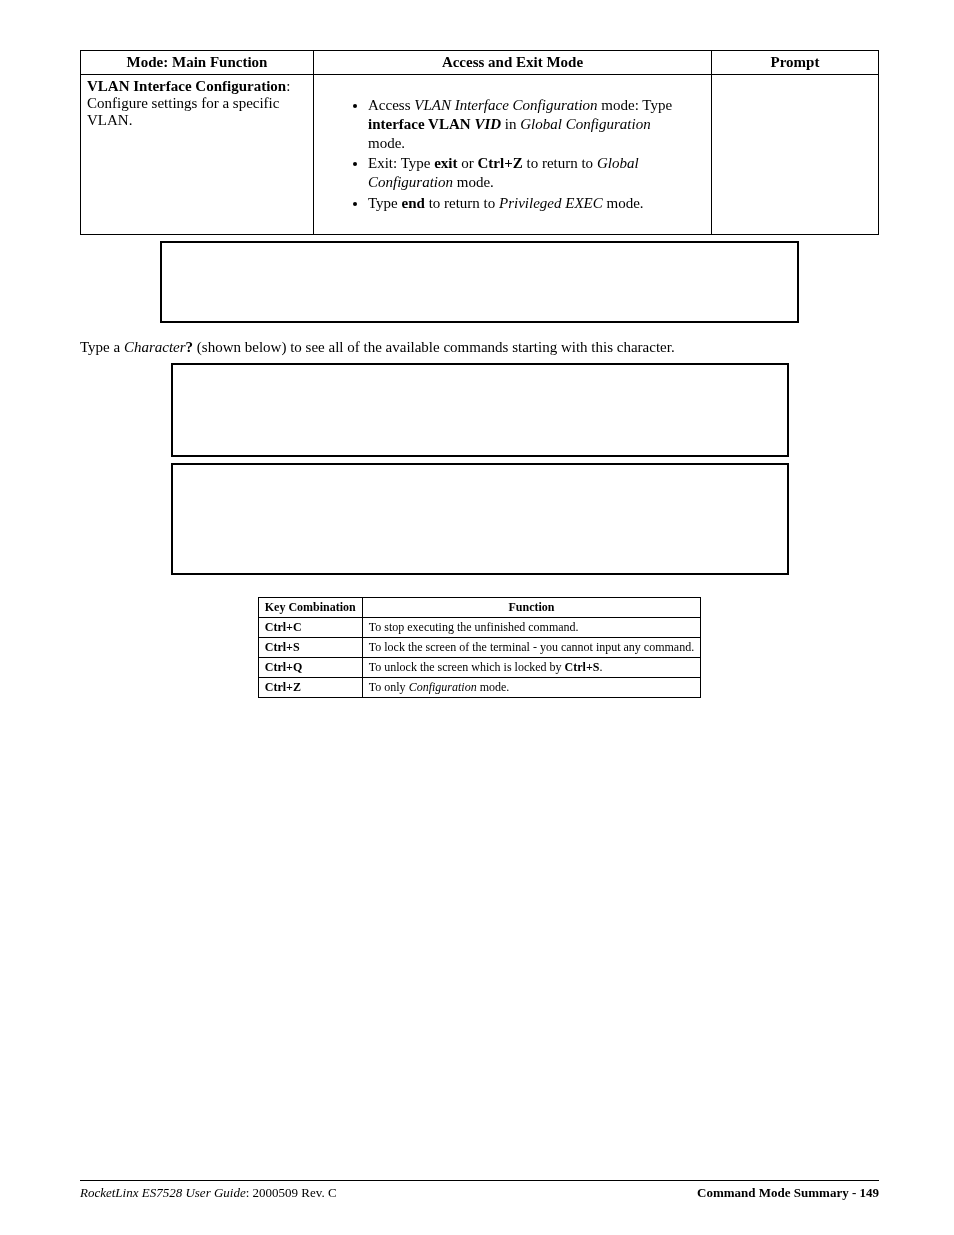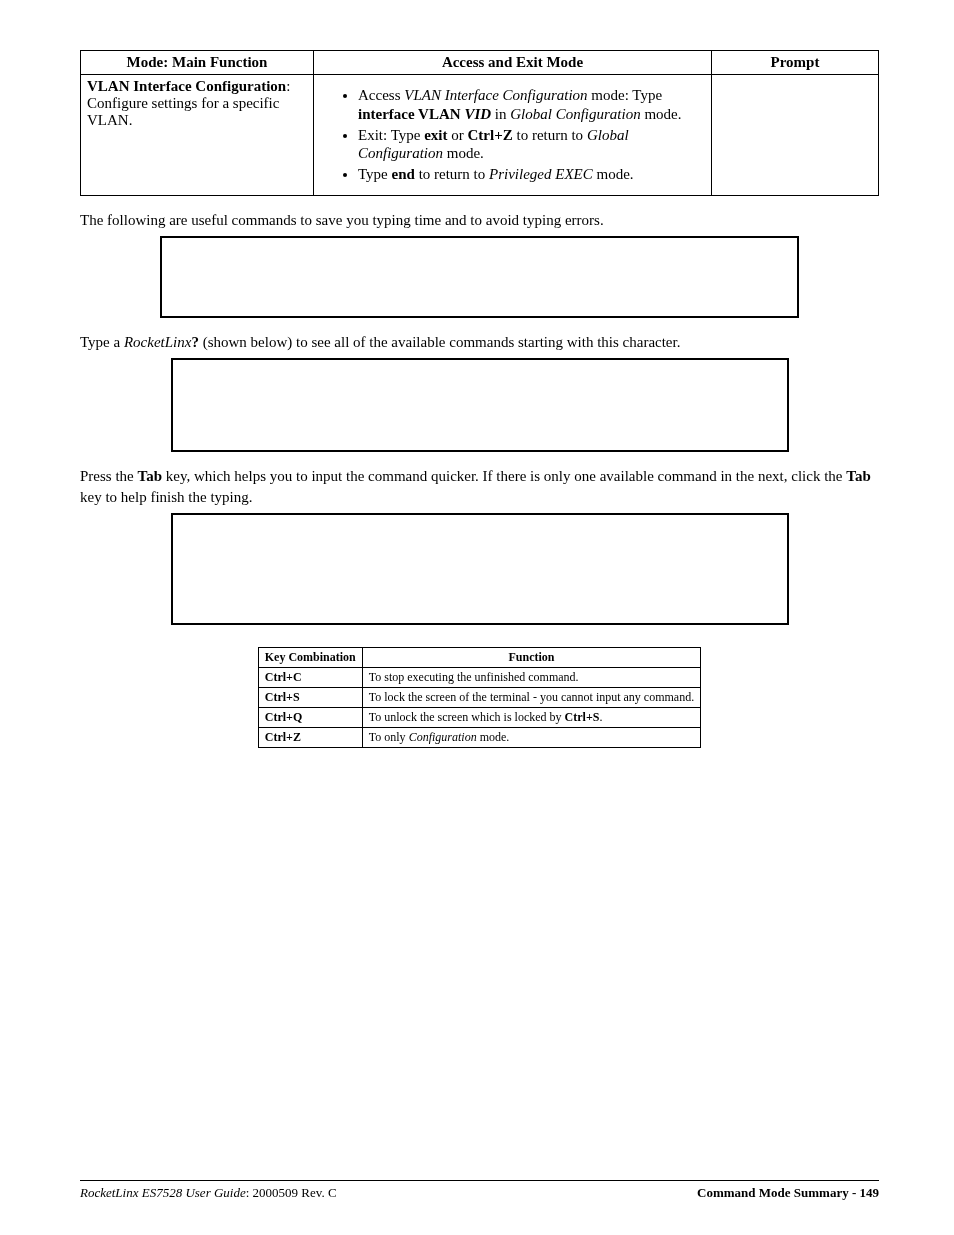--- a/index.html
+++ b/index.html
@@ -36,21 +36,21 @@
     border: 1px solid #000;
     padding: 3px 6px;
     vertical-align: top;
   }
   table.modes th {
     font-weight: bold;
   }
   table.modes td.modecol { width: 220px; }
   table.modes td.accesscol { width: 385px; }
   ul.cell-list {
-    margin: 8px;
+    margin: 18px;
     padding-left: 30px;
   }
   ul.cell-list li { margin: 2px 0; line-height: 1.25; }
   p.body {
     font-size: 15px;
     margin: 14px 0 4px 0;
     line-height: 1.35;
   }
   .code-box {
     border: 2px solid #000;
@@ -117,31 +117,27 @@
             <li>
               <span>Type </span><strong>end</strong><span> to return to </span><em>Privileged EXEC</em><span> mode.</span>
             </li>
           </ul>
         </td>
         <td></td>
       </tr>
     </tbody>
   </table>
 
-  <p class="body">The following are useful commands to save you typing time and to avoid typing errors.</p>
   <div class="code-box cb1"></div>
 
   <p class="body">
-    <span>Type a </span><em>RocketLinx</em><strong>?</strong><span> (shown below) to see all of the available commands starting with this character.</span>
+    <span>Type a </span><em>Character</em><strong>?</strong><span> (shown below) to see all of the available commands starting with this character.</span>
   </p>
   <div class="code-box cb2"></div>
 
-  <p class="body">
-    <span>Press the </span><strong>Tab</strong><span> key, which helps you to input the command quicker. If there is only one available command in the next, click the </span><strong>Tab</strong><span> key to help finish the typing.</span>
-  </p>
   <div class="code-box cb3"></div>
 
   <table class="keys">
     <thead>
       <tr>
         <th>Key Combination</th>
         <th>Function</th>
       </tr>
     </thead>
     <tbody>

